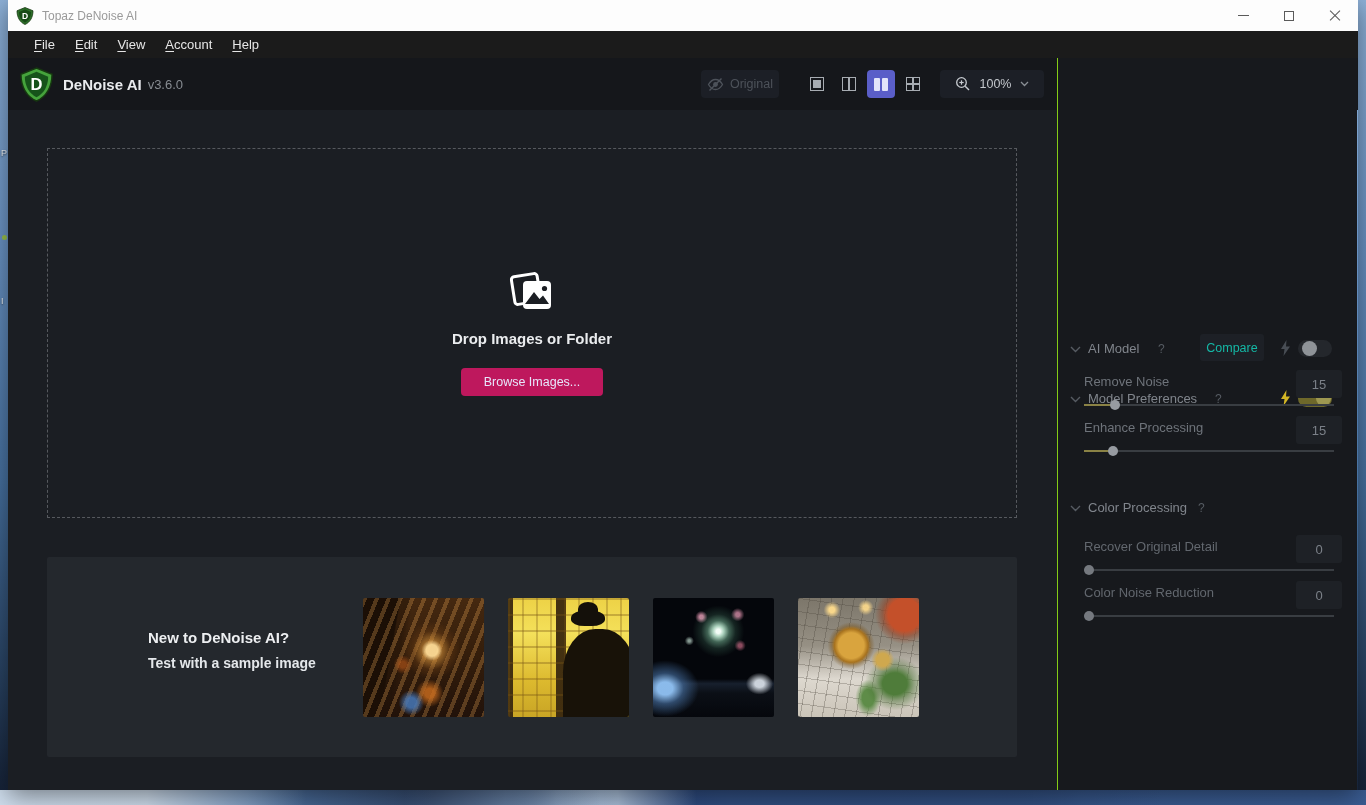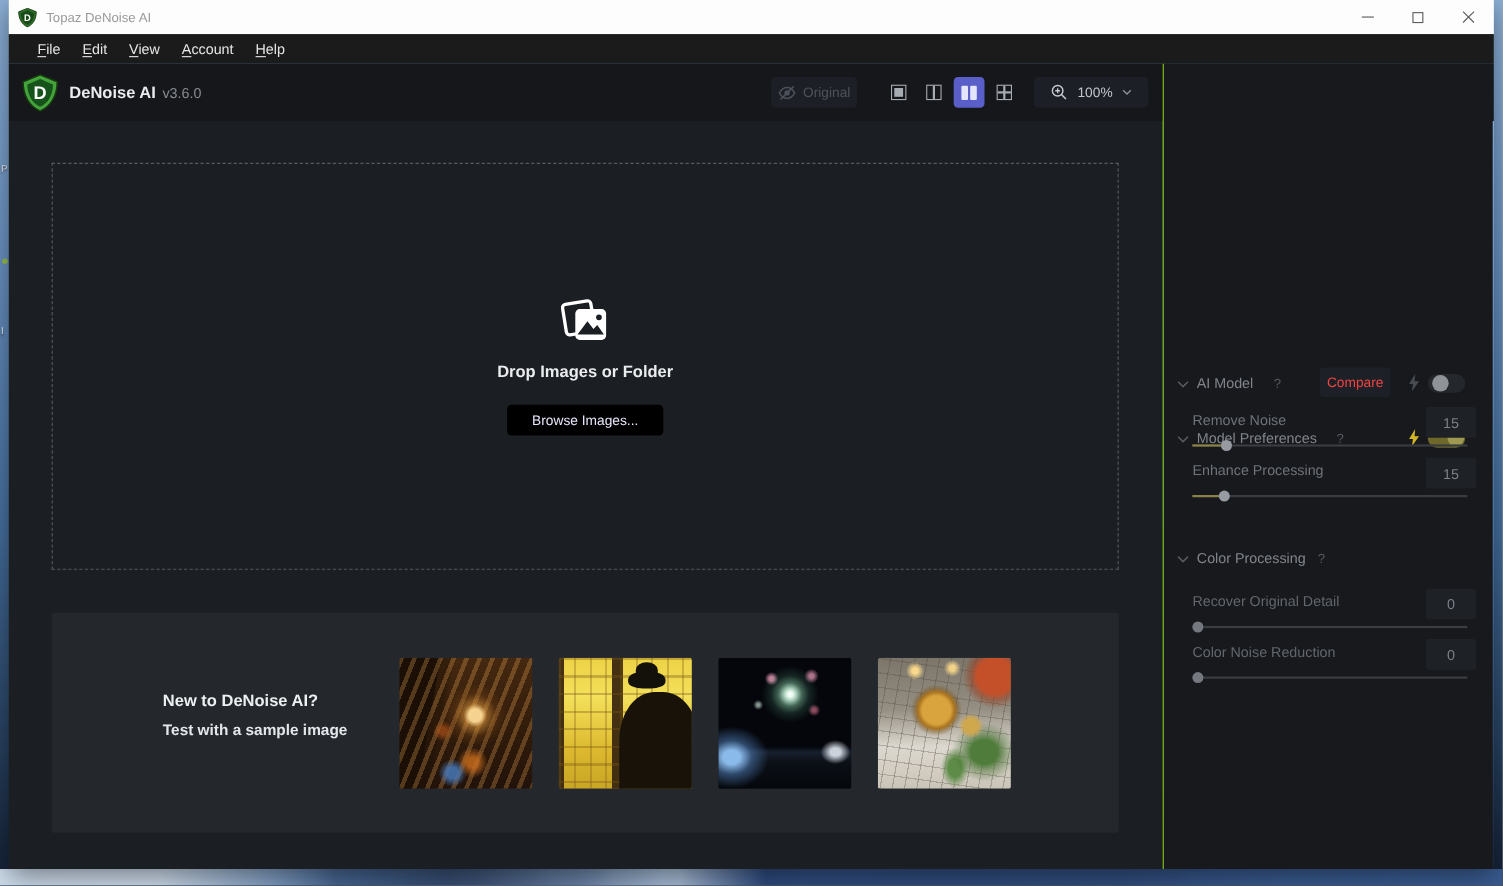--- a/index.html
+++ b/index.html
@@ -67,21 +67,21 @@
 
   
   .body-row { display:flex; height:680px; }
   .main-col { width:1049px; position:relative; background:#1b1e23; }
   .sidebar { width:300px; position:relative; background:#17191d; border-left:1px solid #84cc16; margin-top:-52px; height:732px; z-index:2; }
 
   
   .dropzone { position:absolute; left:39px; top:38px; width:970px; height:370px; border:1px dashed #56595e;
     display:flex; flex-direction:column; align-items:center; justify-content:center; }
   .dz-title { margin-top:13px; font-size:15px; font-weight:bold; color:#eaecee; }
-  .browse-btn { margin-top:21px; width:142px; height:28px; background:#000000; border:none; border-radius:4px;
+  .browse-btn { margin-top:21px; width:142px; height:28px; background:#be185d; border:none; border-radius:4px;
     color:#e7e6fb; font-size:12.5px; font-family:inherit; display:flex; align-items:center; justify-content:center; }
 
   
   .samples-panel { position:absolute; left:39px; top:447px; width:970px; height:200px; background:#24282d; border-radius:2px; }
   .samples-text { position:absolute; left:101px; top:72px; }
   .samples-heading { font-size:15px; font-weight:bold; color:#edeff1; }
   .samples-sub { margin-top:9px; font-size:14px; font-weight:bold; color:#e4e7ea; }
   .thumb { position:absolute; top:41px; width:121px; height:119px; border-radius:2px; overflow:hidden; }
   .t1 { left:316px; background:
       radial-gradient(circle at 57% 44%, rgba(255,220,150,.95) 0 6%, rgba(220,150,60,.55) 11%, rgba(140,80,25,.25) 20%, transparent 30%),
@@ -120,21 +120,21 @@
       radial-gradient(circle at 56% 8%, rgba(255,220,140,.9) 0 2%, transparent 6%),
       repeating-linear-gradient(100deg, rgba(70,64,55,.3) 0 1px, transparent 1px 11px),
       repeating-linear-gradient(8deg, rgba(70,64,55,.28) 0 1px, transparent 1px 13px),
       linear-gradient(180deg, #7c766a 0%, #969084 40%, #ddd8cf 68%, #cac4b8 100%); }
 
   
   .sb-chevron { position:absolute; color:#565b62; }
   .sb-label { position:absolute; font-size:13px; color:#80858c; }
   .sb-help { position:absolute; font-size:12px; color:#565b62; }
   .compare-btn { position:absolute; left:142px; top:-5px; width:64px; height:27px; background:#1d2026; border-radius:3px;
-    display:flex; align-items:center; justify-content:center; font-size:12.5px; color:#ef4444; }
+    display:flex; align-items:center; justify-content:center; font-size:12.5px; color:#14b8a6; }
   .bolt { position:absolute; }
   .toggle { position:absolute; width:34px; height:17px; border-radius:9px; }
   .toggle .knob { position:absolute; top:1px; width:15px; height:15px; border-radius:50%; }
   .toggle.off { background:#24272c; }
   .toggle.off .knob { left:4px; background:#8f9398; }
   .toggle.on { background:#6e682a; }
   .toggle.on .knob { right:1px; background:#9e9851; }
 
   .slider-group { position:absolute; left:26px; width:250px; }
   .slider-label { font-size:13px; color:#6e737a; }

